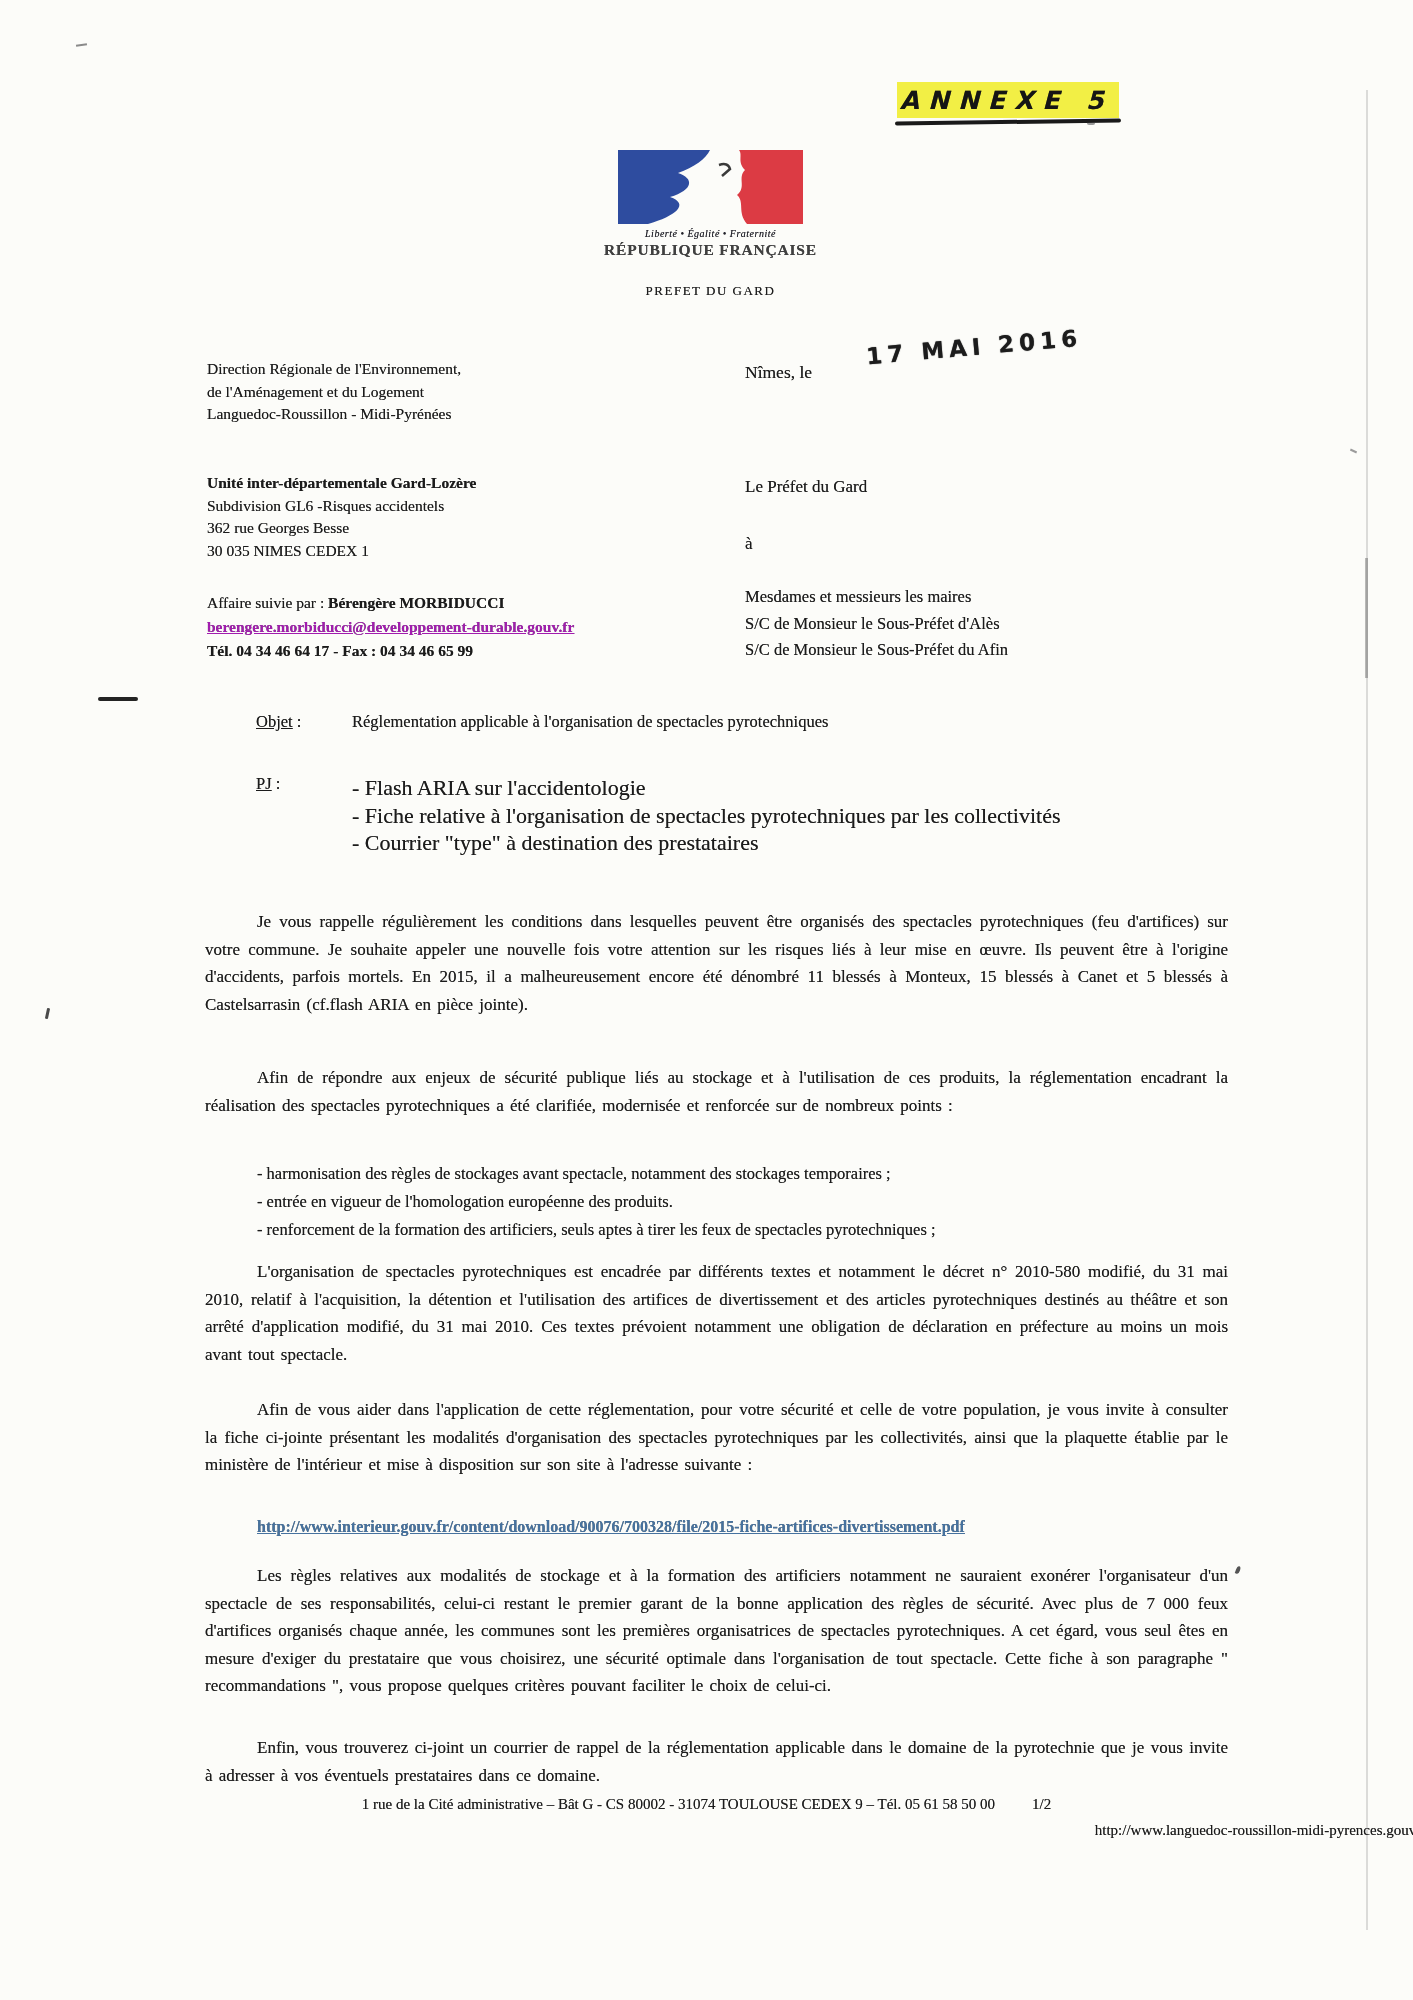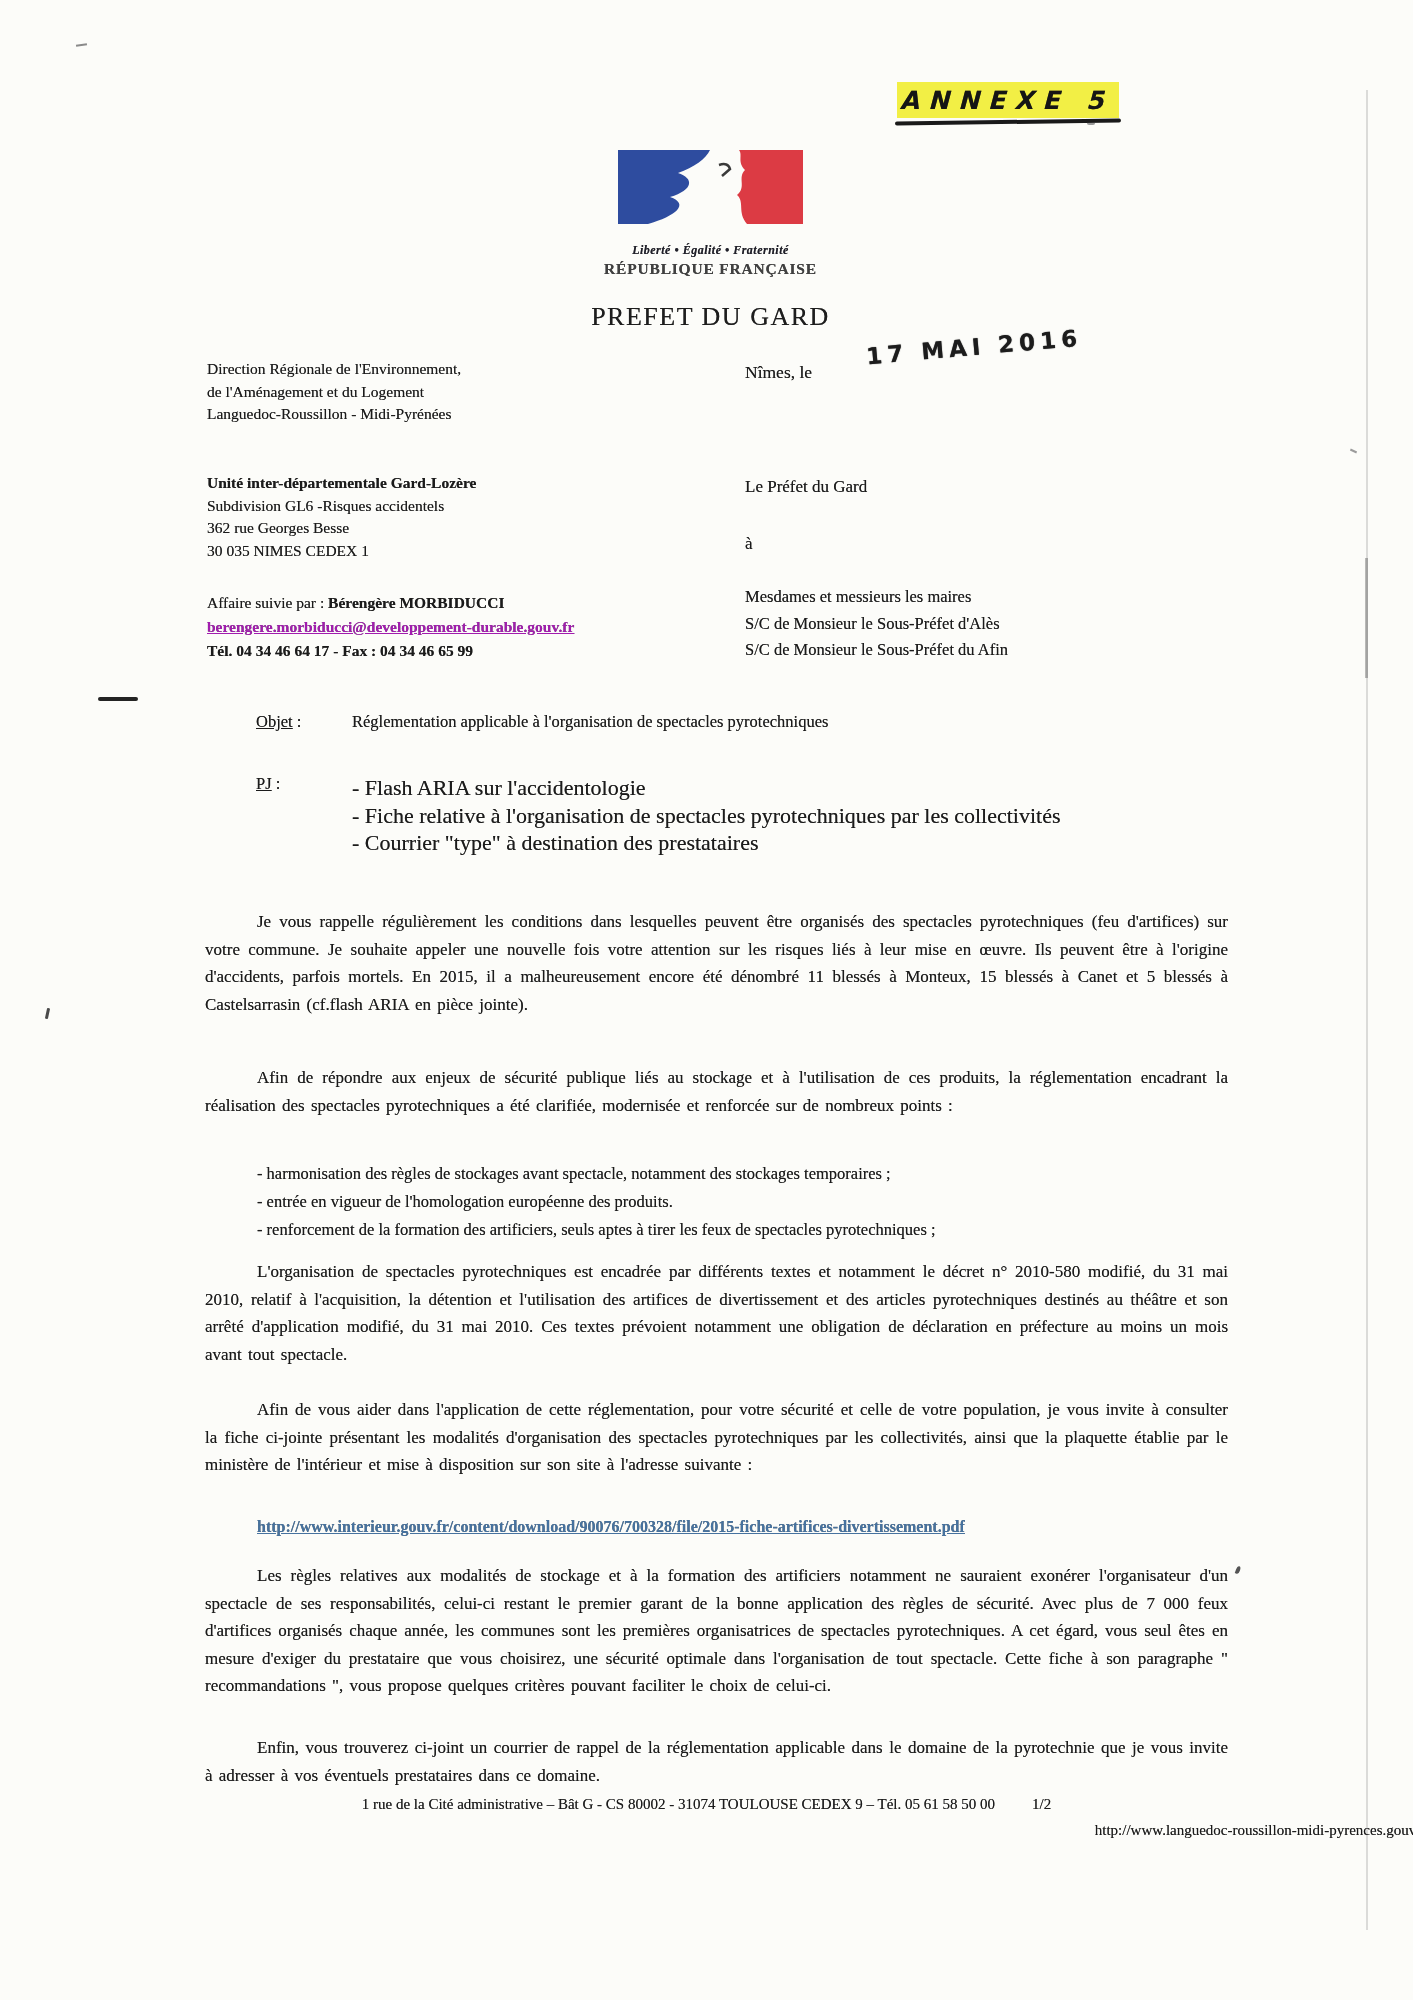--- a/index.html
+++ b/index.html
@@ -23,25 +23,25 @@
   }
   .annex-underline {
     position:absolute; left:895px; top:120px; width:226px; height:4px;
     background:#1a1a1a; transform:rotate(-0.8deg); border-radius:2px;
   }
 
   
   .header { position:absolute; left:563px; top:150px; width:295px; text-align:center; }
   .logo-svg { display:block; margin:0 auto; }
   .motto {
-    margin-top:19px; font-style:italic; font-weight:bold; font-size:12px;
+    margin-top:4px; font-style:italic; font-weight:normal; font-size:10px;
     letter-spacing:0.5px; color:#20202a;
   }
   .republic { margin-top:2px; font-weight:bold; font-size:15.5px; letter-spacing:0.8px; color:#404040; }
-  .prefet { margin-top:24px; font-size:26px; letter-spacing:1.5px; color:#1d1d1d; }
+  .prefet { margin-top:24px; font-size:13px; letter-spacing:1.5px; color:#1d1d1d; }
 
   
   .direction { position:absolute; left:207px; top:358px; font-size:15.5px; line-height:22.5px; }
   .unit { position:absolute; left:207px; top:472px; font-size:15.5px; line-height:22.5px; }
   .unit-title { font-weight:bold; }
   .affaire { position:absolute; left:207px; top:591px; font-size:15.5px; line-height:24px; }
   .affaire .name { font-weight:bold; }
   .affaire .email { text-decoration:underline; font-weight:bold; color:#a21caf; }
   .affaire .phone { font-weight:bold; }
 

